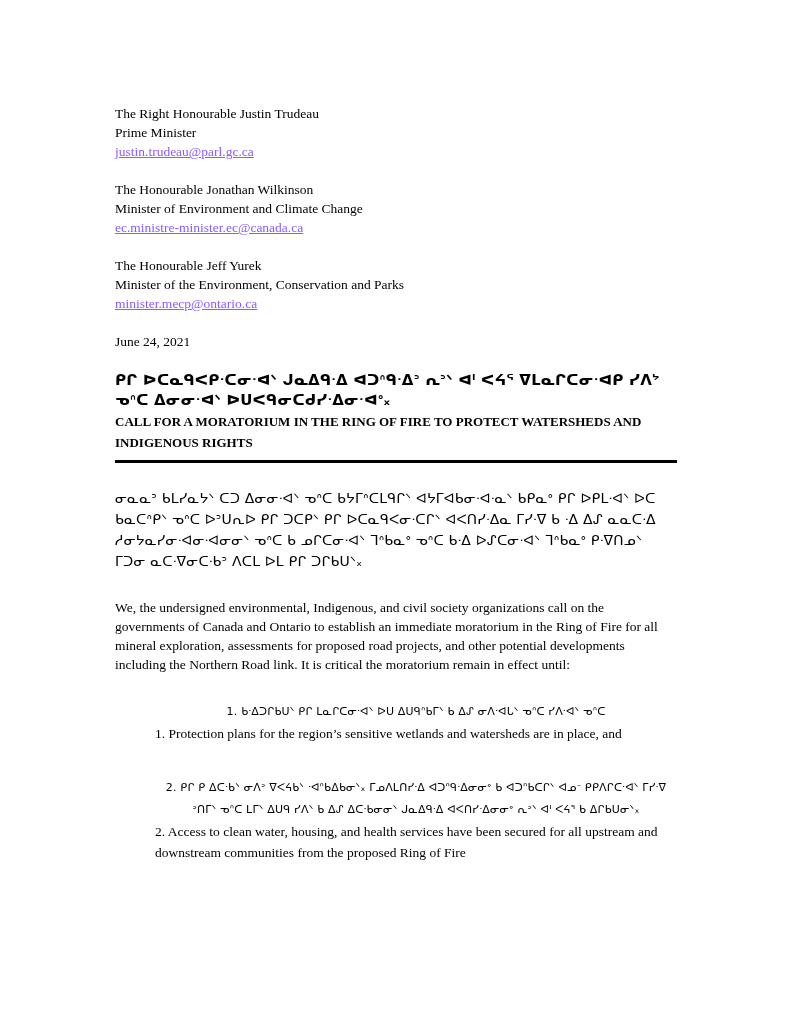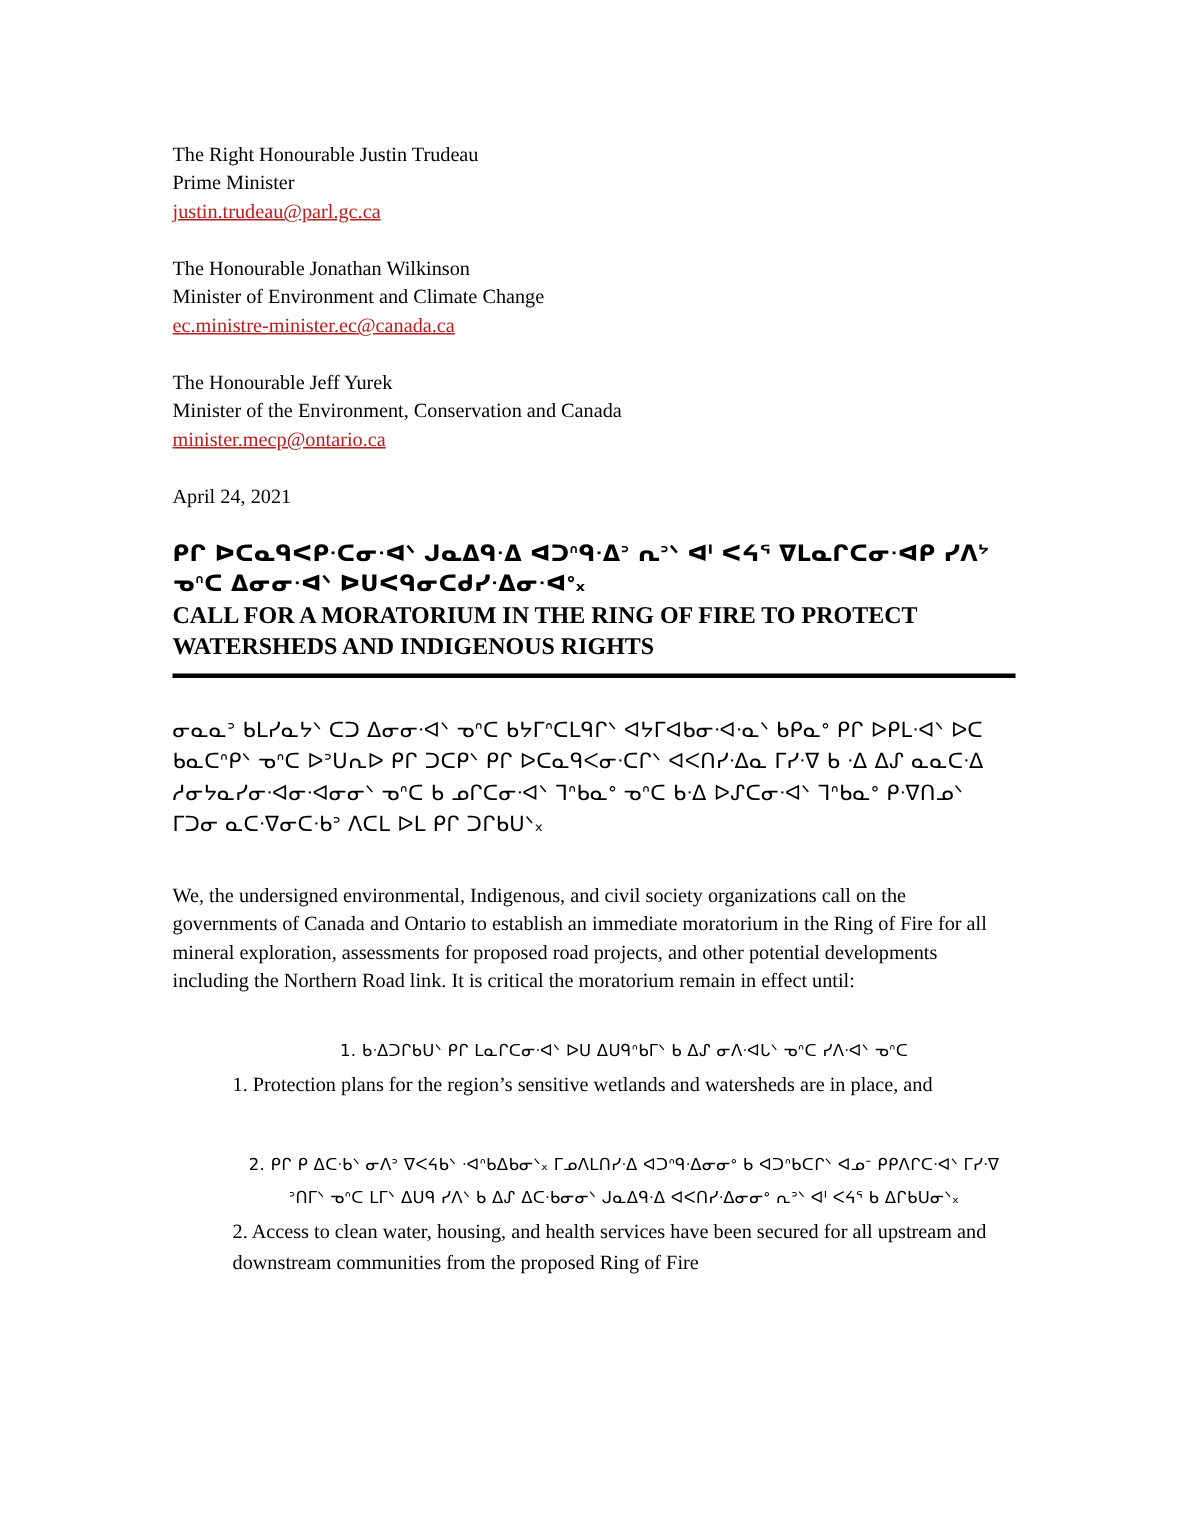--- a/index.html
+++ b/index.html
@@ -6,48 +6,48 @@
   .page {
     position:relative;
     width:791px; height:1024px;
     background:#ffffff;
     overflow:hidden;
     font-family:"Liberation Serif", serif;
     color:#000000;
   }
   .content {
     position:absolute;
-    left:115px; top:93px;
+    left:115px; top:104px;
     width:562px;
     font-size:13.5px;
     line-height:19px;
   }
   .block { margin:0 0 19px 0; }
   .line { display:block; }
   .email {
-    color:#b91c1c;
+    color:#8b5cf6;
     text-decoration:underline;
     cursor:pointer;
   }
   .heading {
     font-weight:bold;
     border-bottom:3px solid #000000;
     padding-bottom:7px;
     margin-top:0;
   }
   .syl {
     font-family:"DejaVu Sans", sans-serif;
   }
   .heading-syl {
     font-size:15px;
     line-height:20px;
     letter-spacing:0.2px;
   }
   .heading-en {
-    font-size:16px;
+    font-size:13px;
     line-height:21px;
     margin-top:1px;
   }
   .intro-syl {
     margin-top:25px;
     font-size:14px;
     line-height:21px;
     letter-spacing:0.2px;
   }
   .intro-en {
@@ -84,25 +84,25 @@
 
     <div class="block">
       <span class="line">The Honourable Jonathan Wilkinson</span>
       <span class="line">Minister of Environment and Climate Change</span>
       <a class="line email">ec.ministre-minister.ec@canada.ca</a>
     </div>
 
 
     <div class="block">
       <span class="line">The Honourable Jeff Yurek</span>
-      <span class="line">Minister of the Environment, Conservation and Canada</span>
+      <span class="line">Minister of the Environment, Conservation and Parks</span>
       <a class="line email">minister.mecp@ontario.ca</a>
     </div>
 
-    <div class="block">April 24, 2021</div>
+    <div class="block">June 24, 2021</div>
 
     <div class="heading">
       <div class="syl heading-syl">ᑭᒋ ᐅᑕᓇᑫᐸᑭᐧᑕᓂᐧᐊᐠ ᒍᓇᐃᑫᐧᐃ ᐊᑐᐢᑫᐧᐃᐣ ᕆᐣᐠ ᐊᑊ ᐸᔦᕐ ᐁᒪᓇᒋᑕᓂᐧᐊᑭ ᓯᐱᔾ ᓀᐢᑕ ᐃᓂᓂᐧᐊᐠ ᐅᑌᐸᑫᓂᑕᑯᓯᐧᐃᓂᐧᐊᐤ᙮</div>
       <div class="heading-en">CALL FOR A MORATORIUM IN THE RING OF FIRE TO PROTECT WATERSHEDS AND INDIGENOUS RIGHTS</div>
     </div>
 
     <div class="syl intro-syl">ᓂᓇᓇᐣ ᑲᒪᓯᓇᔭᐠ ᑕᑐ ᐃᓂᓂᐧᐊᐠ ᓀᐢᑕ ᑲᔭᒥᐢᑕᒪᑫᒋᐠ ᐊᔭᒥᐊᑲᓂᐧᐊᐧᓇᐠ ᑲᑭᓇᐤ ᑭᒋ ᐅᑭᒪᐧᐊᐠ ᐅᑕ ᑲᓇᑕᐢᑭᐠ ᓀᐢᑕ ᐅᐣᑌᕆᐅ ᑭᒋ ᑐᑕᑭᐠ ᑭᒋ ᐅᑕᓇᑫᐸᓂᐧᑕᒋᐠ ᐊᐸᑎᓯᐧᐃᓇ ᒥᓯᐧᐁ ᑲ ᐧᐃ ᐃᔑ ᓇᓇᑕᐧᐃ ᓱᓂᔭᓇᓯᓂᐧᐊᓂᐧᐊᓂᓂᐠ ᓀᐢᑕ ᑲ ᓄᒋᑕᓂᐧᐊᐠ ᒣᐢᑲᓇᐤ ᓀᐢᑕ ᑲᐧᐃ ᐅᔑᑕᓂᐧᐊᐠ ᒣᐢᑲᓇᐤ ᑭᐧᐁᑎᓄᐠ ᒥᑐᓂ ᓇᑕᐧᐁᓂᑕᐧᑲᐣ ᐱᑕᒪ ᐅᒪ ᑭᒋ ᑐᒋᑲᑌᐠ᙮</div>
 
     <div class="intro-en">We, the undersigned environmental, Indigenous, and civil society organizations call on the governments of Canada and Ontario to establish an immediate moratorium in the Ring of Fire for all mineral exploration, assessments for proposed road projects, and other potential developments including the Northern Road link. It is critical the moratorium remain in effect until:</div>
 

